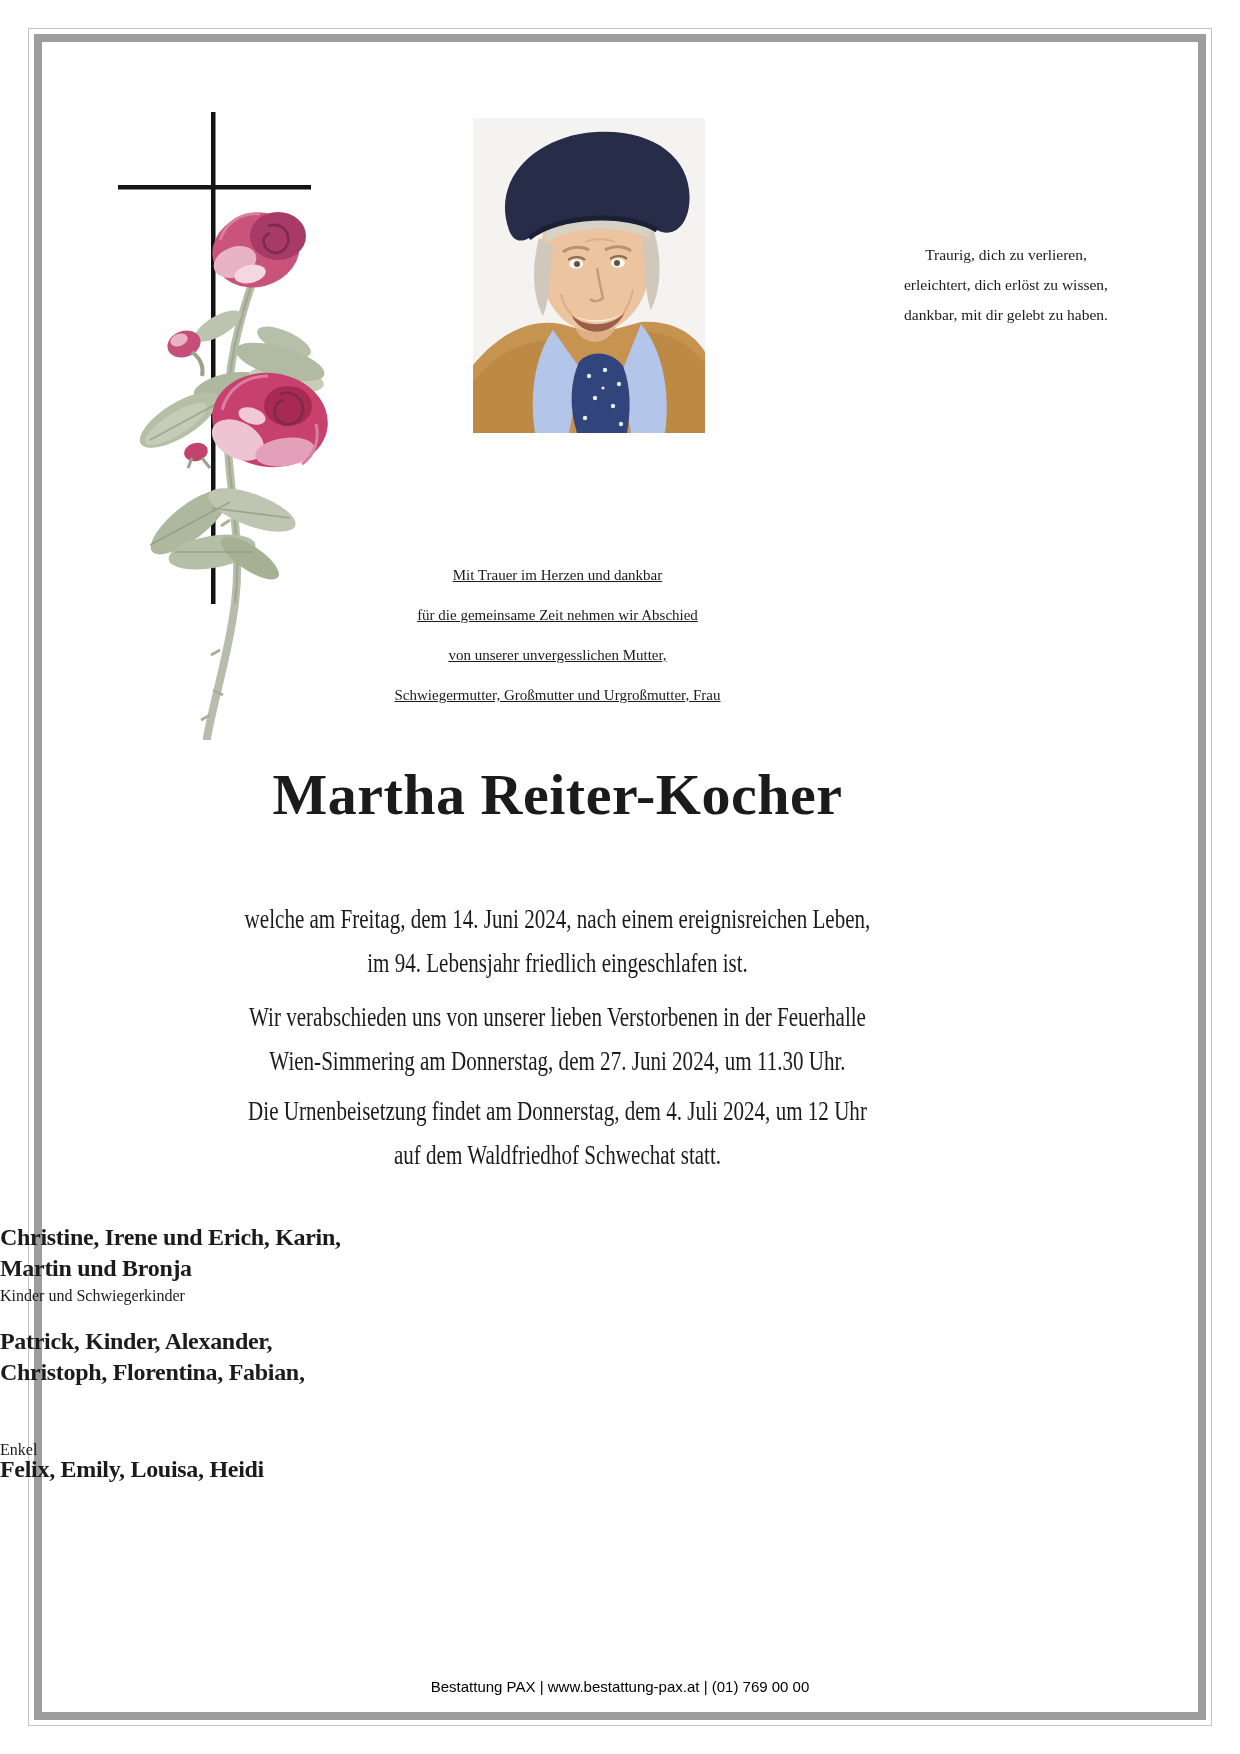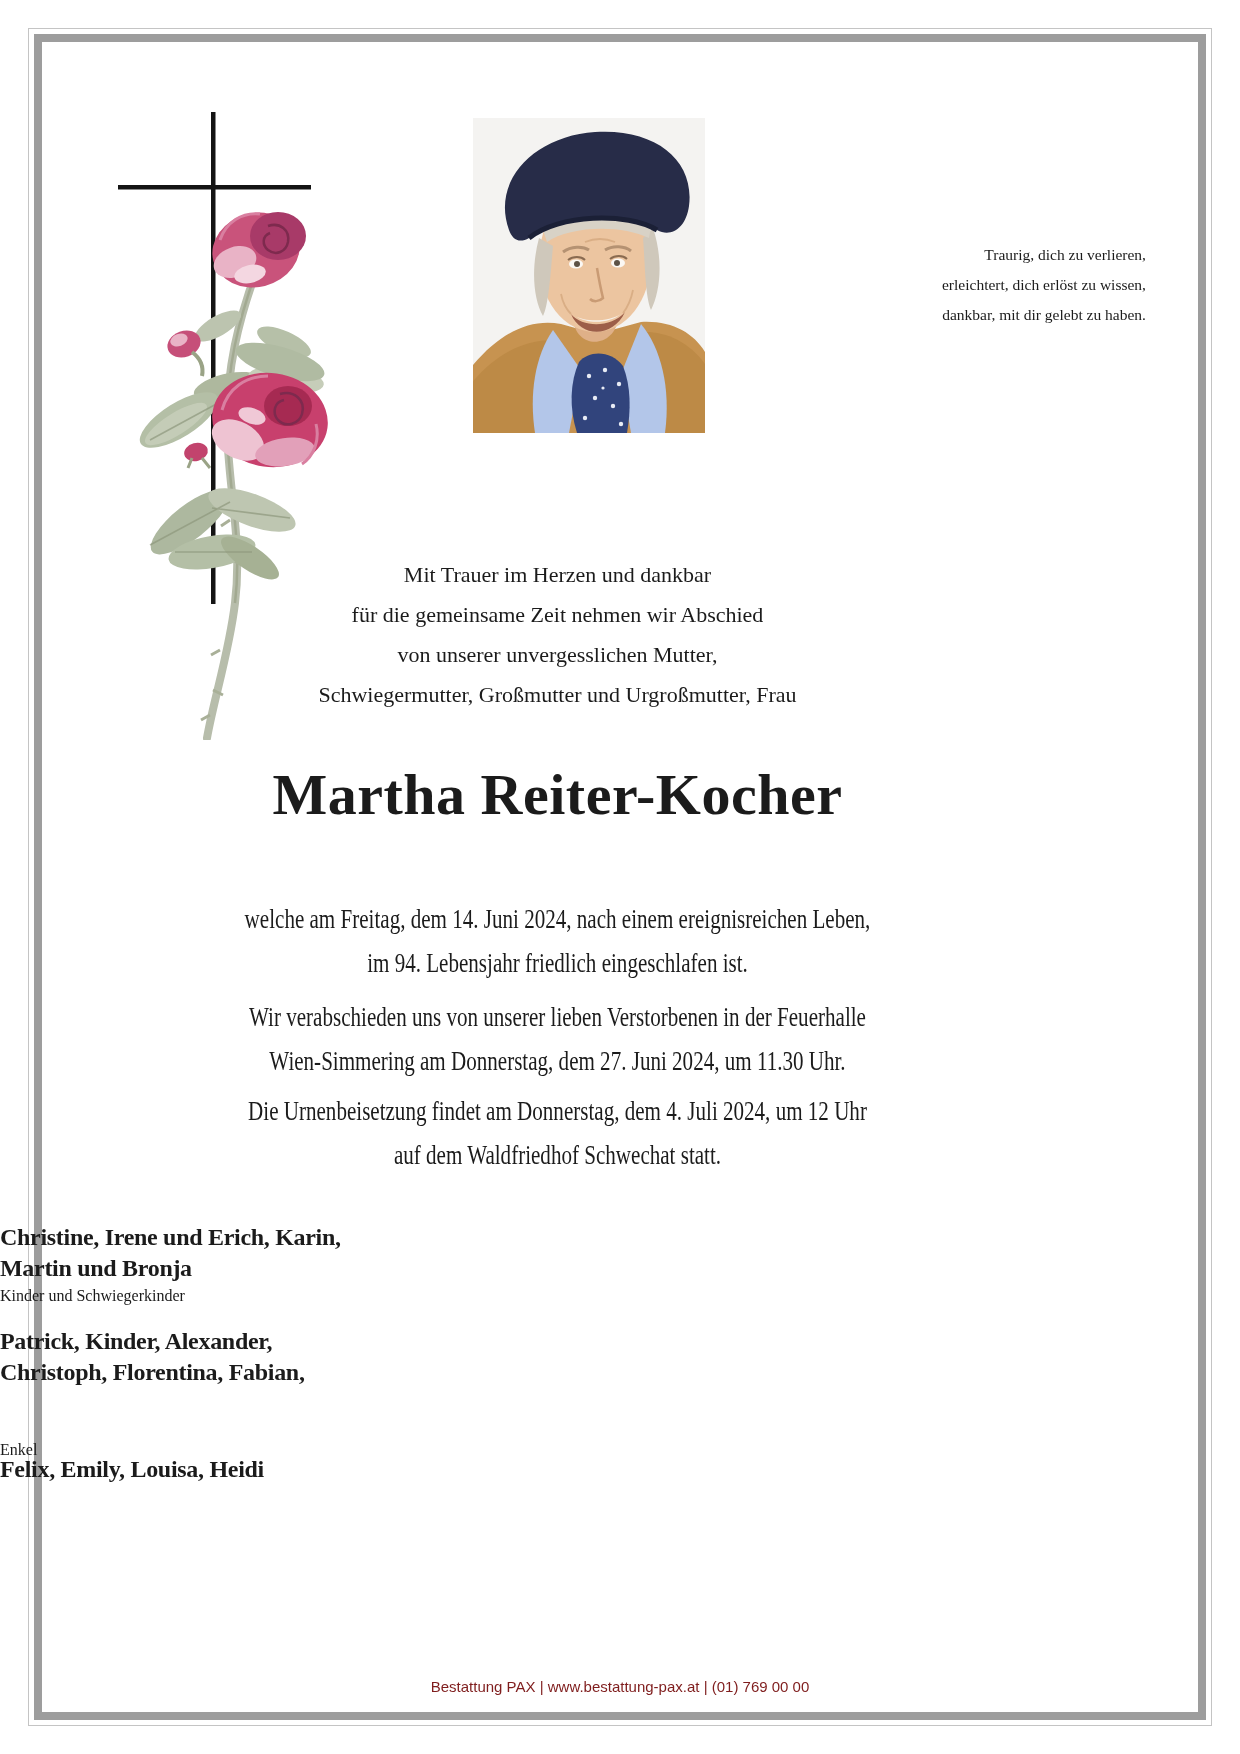--- a/index.html
+++ b/index.html
@@ -17,47 +17,47 @@
 
   .abs{position:absolute;}
 
   
   .cross-roses{left:80px;top:90px;width:260px;height:650px;}
 
   
   .portrait{left:473px;top:118px;width:232px;height:315px;overflow:hidden;}
 
   
-  .poem{left:866px;top:240px;width:280px;font-size:15.5px;line-height:30px;text-align:right;}
+  .poem{left:866px;top:240px;width:280px;font-size:15.5px;line-height:30px;text-align:center;}
 
   
   .col-main{left:40px;width:1035px;text-align:center;}
 
-  .intro{top:555px;font-size:22px;line-height:40px;}
+  .intro{top:555px;font-size:15px;line-height:40px;text-decoration:underline;}
   .deceased-name{top:760px;font-size:58px;line-height:70px;font-weight:bold;letter-spacing:0.5px;}
 
   .notice{font-size:27px;line-height:44px;transform:scaleX(0.78);transform-origin:50% 0;}
   .notice-1{top:897px;}
   .notice-2{top:995px;}
   .notice-3{top:1089px;}
 
   
   .col-family{left:0;width:1240px;text-align:left;}
   .fam-names{font-size:24px;line-height:31px;font-weight:bold;letter-spacing:-0.3px;}
   .fam-rel{font-size:16px;line-height:26px;}
   .g1-names{top:1222px;}
   .g1-rel{top:1283px;}
   .g2-names{top:1326px;}
   .g2-rel{top:1437px;}
   .g3-names{top:1454px;}
   .g3-rel{top:1488px;}
   .closing{top:1543px;font-size:22px;line-height:28px;font-weight:bold;}
 
   .footer{left:0;top:1678px;width:1240px;text-align:center;
-    font-family:"Liberation Sans", sans-serif;font-size:15px;color:#7f1d1d;}
+    font-family:"Liberation Sans", sans-serif;font-size:15px;color:#000000;}
 </style>
 </head>
 <body>
 
 <div class="page">
 
   <div class="frame-thin"></div>
   <div class="frame-thick"></div>
 
   <svg class="abs cross-roses" viewBox="0 0 260 650" xmlns="http://www.w3.org/2000/svg">

